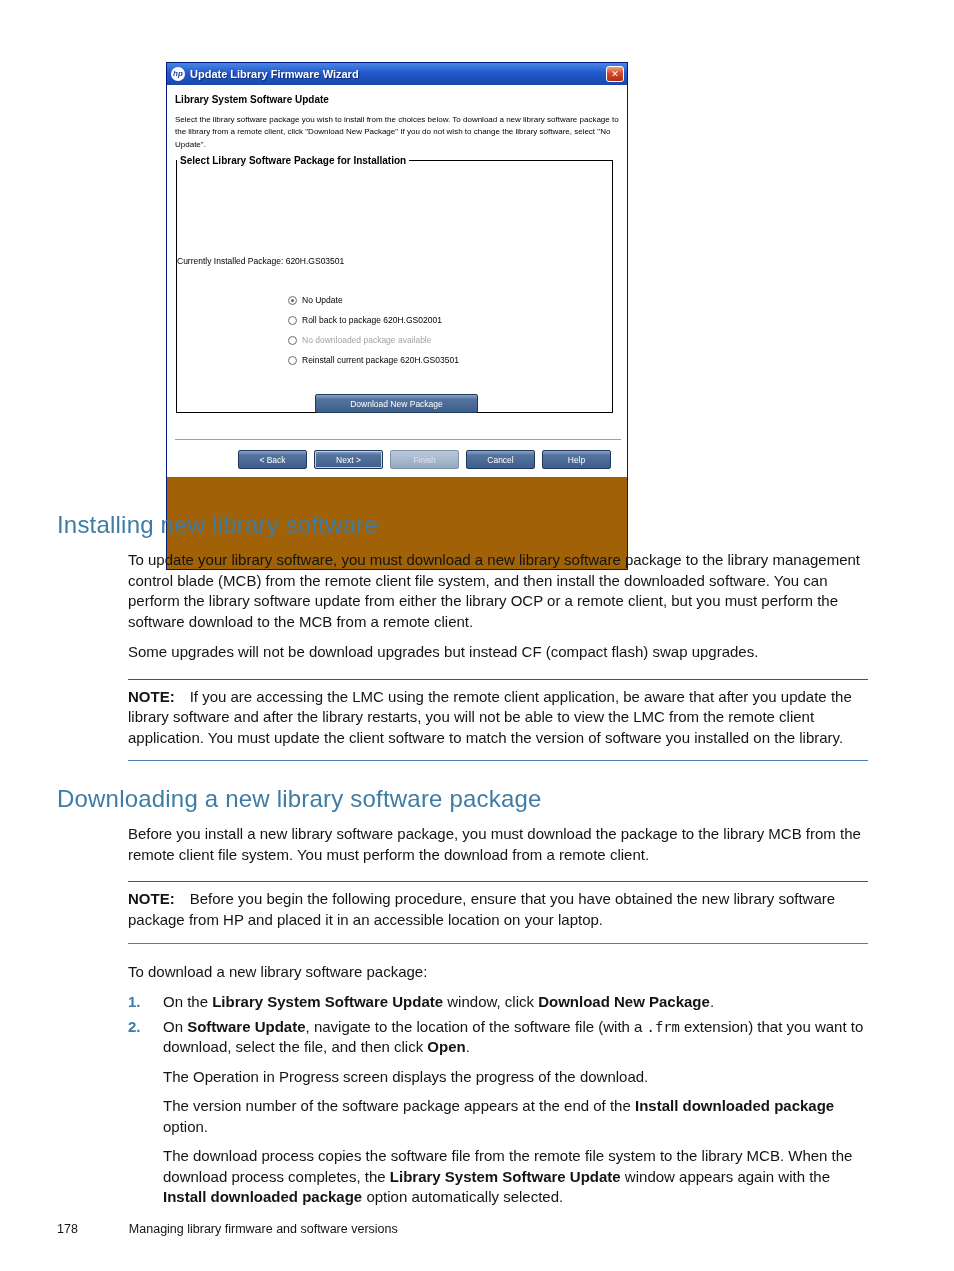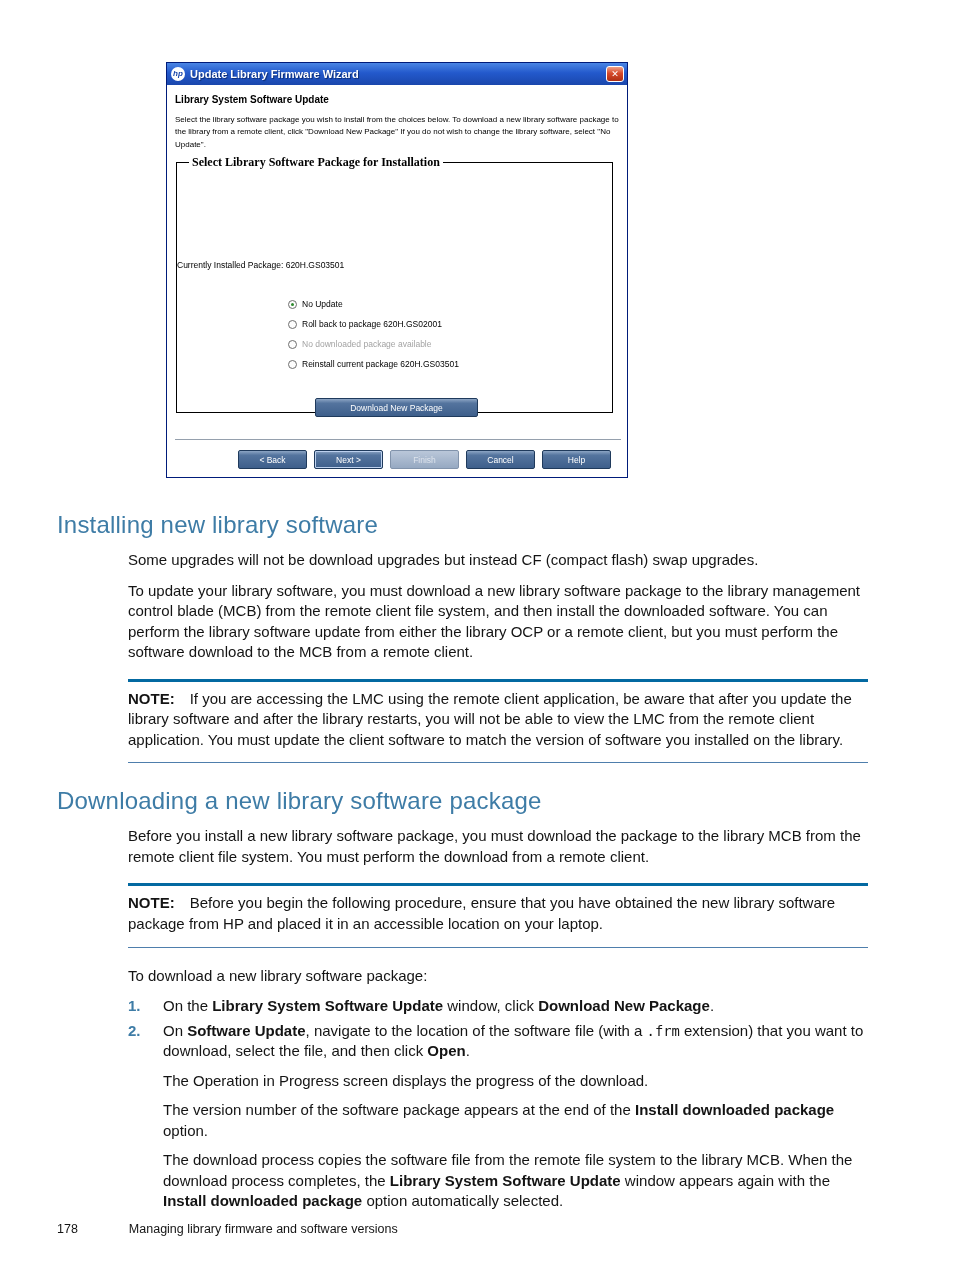--- a/index.html
+++ b/index.html
@@ -9,23 +9,23 @@
     position:relative;
     background:#ffffff;
     font-family:"Liberation Sans", sans-serif;
     color:#141414;
     overflow:hidden;
   }
 
   
   .dialog {
     position:absolute; left:166px; top:62px;
-    width:462px; height:416px;
+    width:462px; height:508px;
     border:1px solid #001B7A;
-    background:#b91c1c;
+    background:#a16207;
   }
   .titlebar {
     height:22px;
     background:linear-gradient(180deg,#4A85E4 0%,#2359CC 45%,#1A47AC 100%);
     display:flex; align-items:center; gap:5px;
     padding:0 3px 0 4px;
   }
   .hp-icon {
     width:14px; height:14px; border-radius:50%;
     background:#fff; color:#1A47AC;
@@ -53,22 +53,22 @@
   .dlg-desc {
     position:absolute; top:29px; left:8px; width:444px;
     font-size:8px; line-height:1.55; color:#000;
   }
   .groupbox {
     position:absolute; top:70px; left:9px;
     width:437px; height:258px;
     border:1px solid #000; margin:0; padding:0;
   }
   .groupbox legend {
-    font-size:12px; font-weight:bold; color:#000;
-    margin-left:12px; padding:0 3px;font-family:Liberation Serif, serif;
+    font-size:10px; font-weight:bold; color:#000;
+    margin-left:0; padding:0 3px;
   }
   .installed {
     position:absolute; top:90px; left:0; right:0;
     text-align:left; font-size:8.5px; color:#000;
   }
   .options { position:absolute; top:127px; left:111px; }
   .option { display:flex; align-items:center; gap:5px; height:14px; margin-bottom:6px; }
   .radio {
     width:9px; height:9px; border-radius:50%;
     border:1px solid #6E6E6E; background:#fdfdfd; position:relative; flex:0 0 auto;
@@ -104,21 +104,21 @@
     font-size:24px; font-weight:normal; color:#3E7CA6;
     margin:6px 86px 11px 57px; letter-spacing:0.2px;
   }
   .doc h1.second { margin-top:24px; }
   .body {
     font-size:15px; line-height:1.37;
     margin:0 86px 10px 128px; color:#141414;
   }
   .note {
     margin:16px 86px 18px 128px; padding:7px 0 12px;
-    border-top:3px solid #0369a1; border-bottom:1px solid #4E7EAC;
+    border-top:1px solid #0369a1; border-bottom:1px solid #4E7EAC;
     font-size:15px; line-height:1.37;
   }
   .note-label { font-weight:bold; }
   .note-text { margin-left:15px; }
   .steps { margin:6px 86px 0 128px; }
   .step { display:flex; margin-bottom:4px; font-size:15px; line-height:1.37; }
   .step-num { width:35px; flex:0 0 auto; font-weight:bold; color:#3E7CA6; }
   .step-text { flex:1; }
   .sub { margin:9px 0 9px 35px; font-size:15px; line-height:1.37; }
   .mono { font-family:"DejaVu Sans Mono", monospace; font-size:0.92em; }
@@ -172,22 +172,22 @@
       <button class="dlg-btn focused">Next &gt;</button>
       <button class="dlg-btn disabled">Finish</button>
       <button class="dlg-btn">Cancel</button>
       <button class="dlg-btn">Help</button>
     </div>
   </div>
 </div>
 
 <div class="doc">
   <h1>Installing new library software</h1>
+  <p class="body">To update your library software, you must download a new library software package to the library management control blade (MCB) from the remote client file system, and then install the downloaded software. You can perform the library software update from either the library OCP or a remote client, but you must perform the software download to the MCB from a remote client.</p>
   <p class="body">Some upgrades will not be download upgrades but instead CF (compact flash) swap upgrades.</p>
-  <p class="body">To update your library software, you must download a new library software package to the library management control blade (MCB) from the remote client file system, and then install the downloaded software. You can perform the library software update from either the library OCP or a remote client, but you must perform the software download to the MCB from a remote client.</p>
 
   <div class="note">
     <span class="note-label">NOTE:</span><span class="note-text">If you are accessing the LMC using the remote client application, be aware that after you update the library software and after the library restarts, you will not be able to view the LMC from the remote client application. You must update the client software to match the version of software you installed on the library.</span>
   </div>
 
   <h1 class="second">Downloading a new library software package</h1>
   <p class="body">Before you install a new library software package, you must download the package to the library MCB from the remote client file system. You must perform the download from a remote client.</p>
 
   <div class="note">
     <span class="note-label">NOTE:</span><span class="note-text">Before you begin the following procedure, ensure that you have obtained the new library software package from HP and placed it in an accessible location on your laptop.</span>

